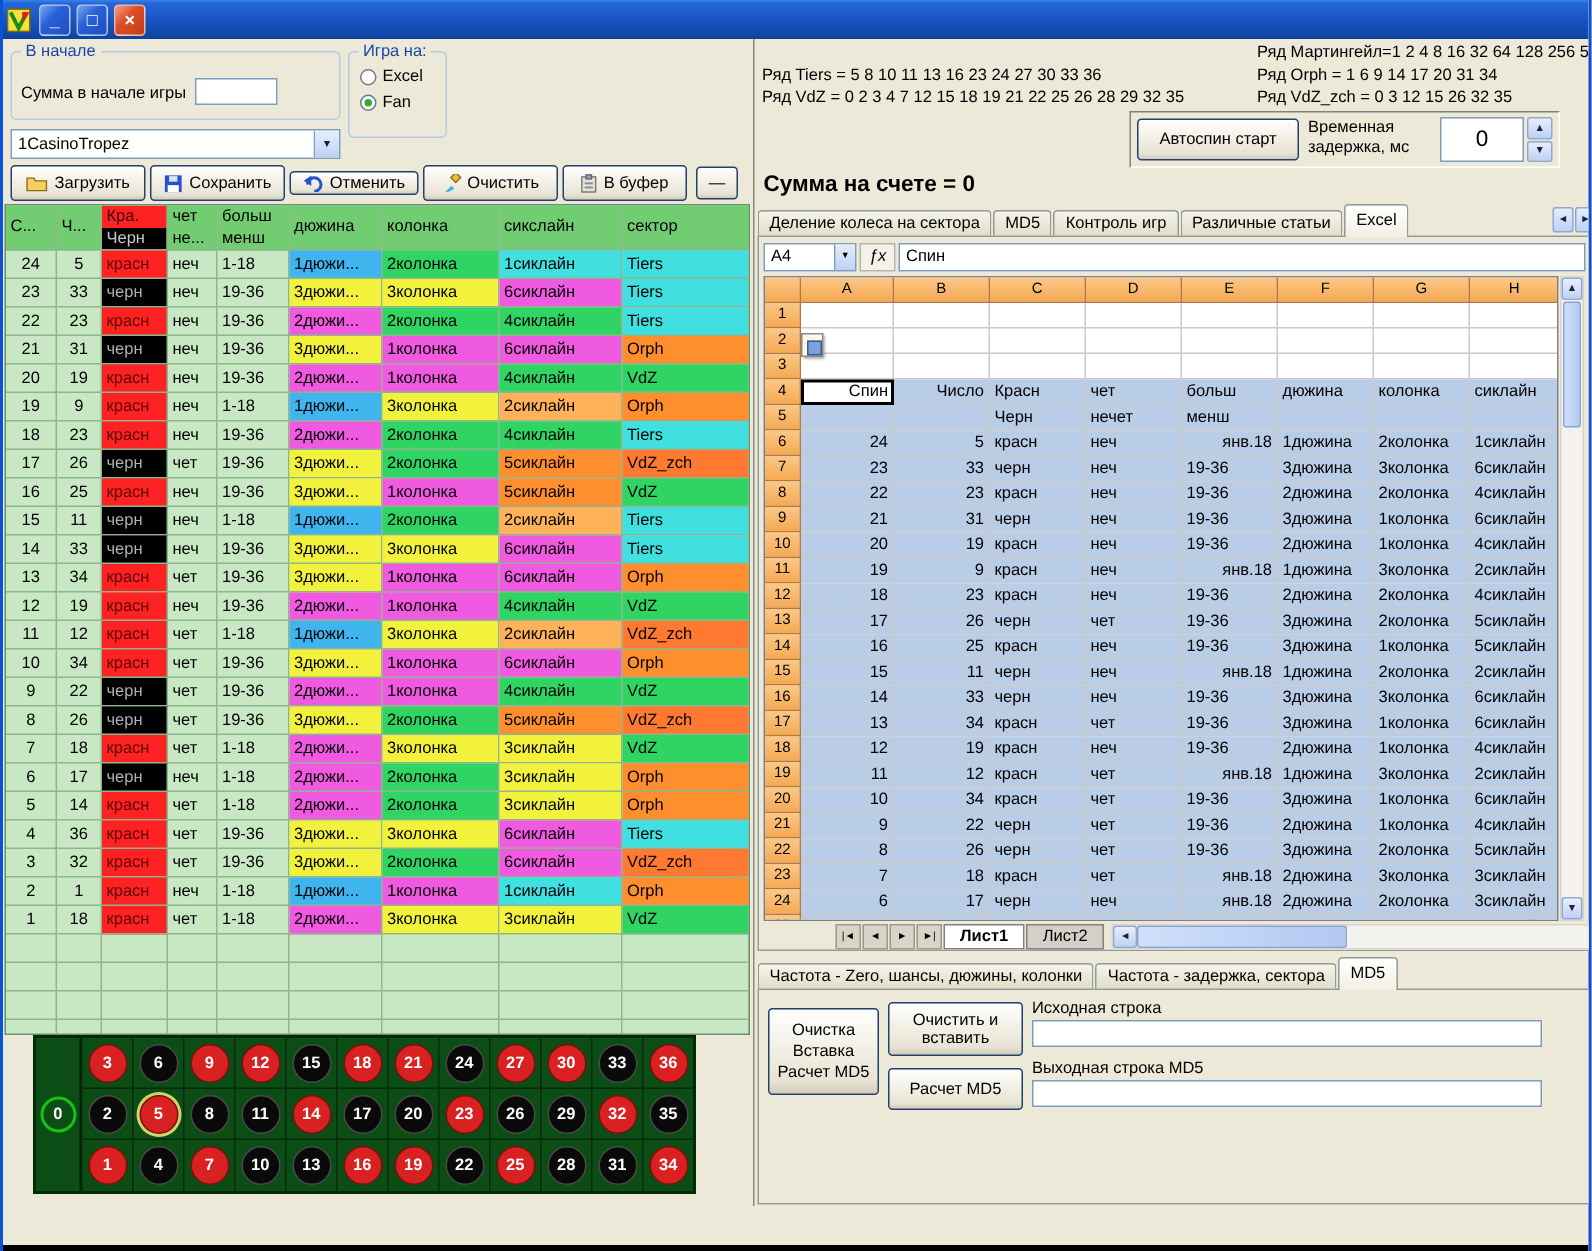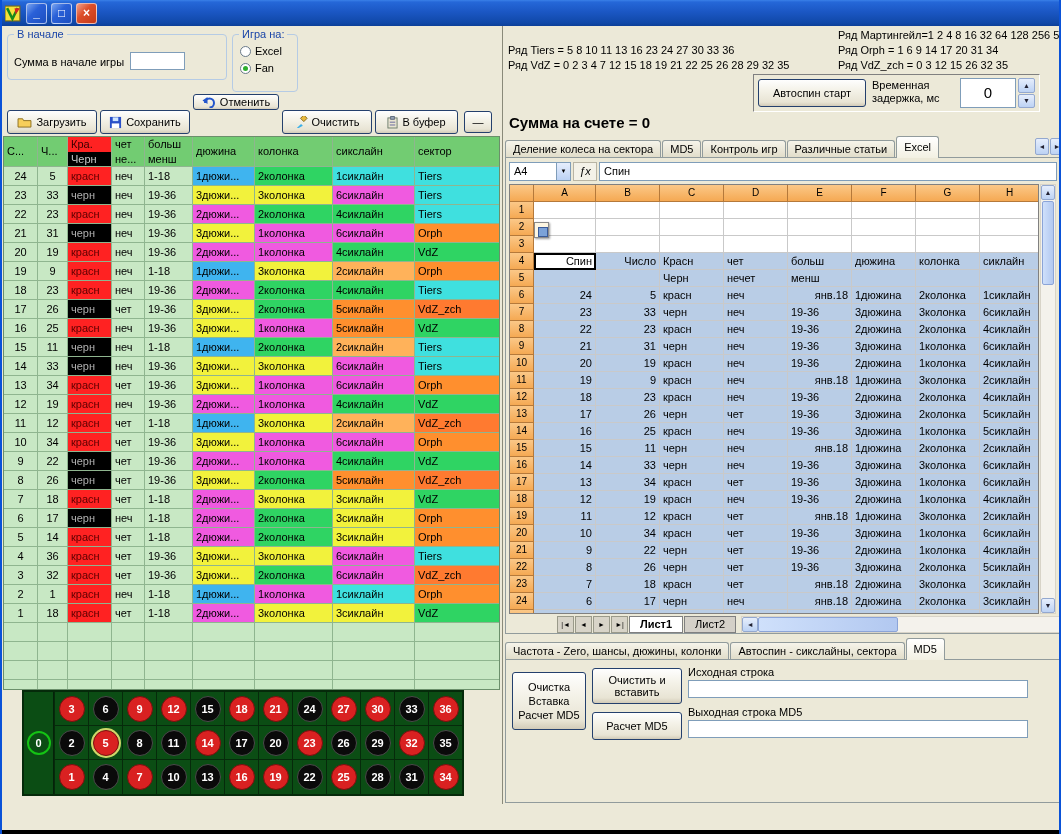--- a/index.html
+++ b/index.html
@@ -156,36 +156,40 @@
       <div class="radio-row">
         <span class="radio"></span>
         <span>Excel</span>
       </div>
       <div class="radio-row">
         <span class="radio sel"></span>
         <span>Fan</span>
       </div>
     </fieldset>
 
+    <div id="combo">
+      <span>1CasinoTropez</span>
+      <span class="combo-arrow">▼</span>
+    </div>
 
     <button class="xp-btn" style="left:5px;top:84px;width:90px;height:24px;">
       <svg class="ic" width="15" height="12" viewBox="0 0 16 13">
           <path d="M1 3 h5 l1 2 h8 v7 h-14 z" fill="#f7cf5a" stroke="#8a6d1d"></path>
         </svg>
       <span>Загрузить</span>
     </button>
     <button class="xp-btn" style="left:98px;top:84px;width:90px;height:24px;">
       <svg class="ic" width="13" height="13" viewBox="0 0 14 14">
           <rect x="1" y="1" width="12" height="12" fill="#2a50c8"></rect>
           <rect x="4" y="1.5" width="6" height="4" fill="#cfe6ff"></rect>
           <rect x="3" y="8" width="8" height="5" fill="#fff"></rect>
         </svg>
       <span>Сохранить</span>
     </button>
-    <button class="xp-btn" style="left:191px;top:68px;width:86px;height:16px;">
+    <button class="xp-btn" style="left:191px;top:88px;width:86px;height:16px;">
       <svg class="ic" width="14" height="12" viewBox="0 0 14 12">
           <path d="M3 7 a4.5 4.5 0 1 1 4.5 4.5" fill="none" stroke="#2255cc" stroke-width="2"></path>
           <path d="M0.5 4.5 L5.5 1 L5.5 8 Z" fill="#2255cc"></path>
         </svg>
       <span>Отменить</span>
     </button>
     <button class="xp-btn" style="left:280px;top:84px;width:90px;height:24px;">
       <svg class="ic" width="13" height="13" viewBox="0 0 14 14">
           <rect x="7" y="0" width="5" height="5" transform="rotate(45 9.5 2.5)" fill="#e8b93c" stroke="#8a6d1d"></rect>
           <path d="M2 13 L6.5 8.5 L8.5 10.5 L4 13 Z" fill="#3cb0e8"></path>
@@ -1041,21 +1045,21 @@
           <div class="sb-trk">
               <div class="sb-thumb"></div>
             </div>
           <div class="sb-btn">►</div>
         </div>
       </div>
     </div>
 
     <div id="bottomtabs" class="tabrow" style="left:2px;top:612px;">
         <div class="tab">Частота - Zero, шансы, дюжины, колонки</div>
-        <div class="tab">Автоспин - сикслайны, сектора</div>
+        <div class="tab">Частота - задержка, сектора</div>
         <div class="tab active">MD5</div>
       </div>
 
     <div class="page" style="left:2px;top:633px;width:556px;height:144px;">
       <button class="xp-btn pre" id="md5-big">Очистка
 Вставка
 Расчет MD5</button>
       <button class="xp-btn" id="md5-clearpaste">Очистить и вставить</button>
       <button class="xp-btn" id="md5-calc">Расчет MD5</button>
       <div class="lbl" style="left:182px;top:6px;">Исходная строка</div>

